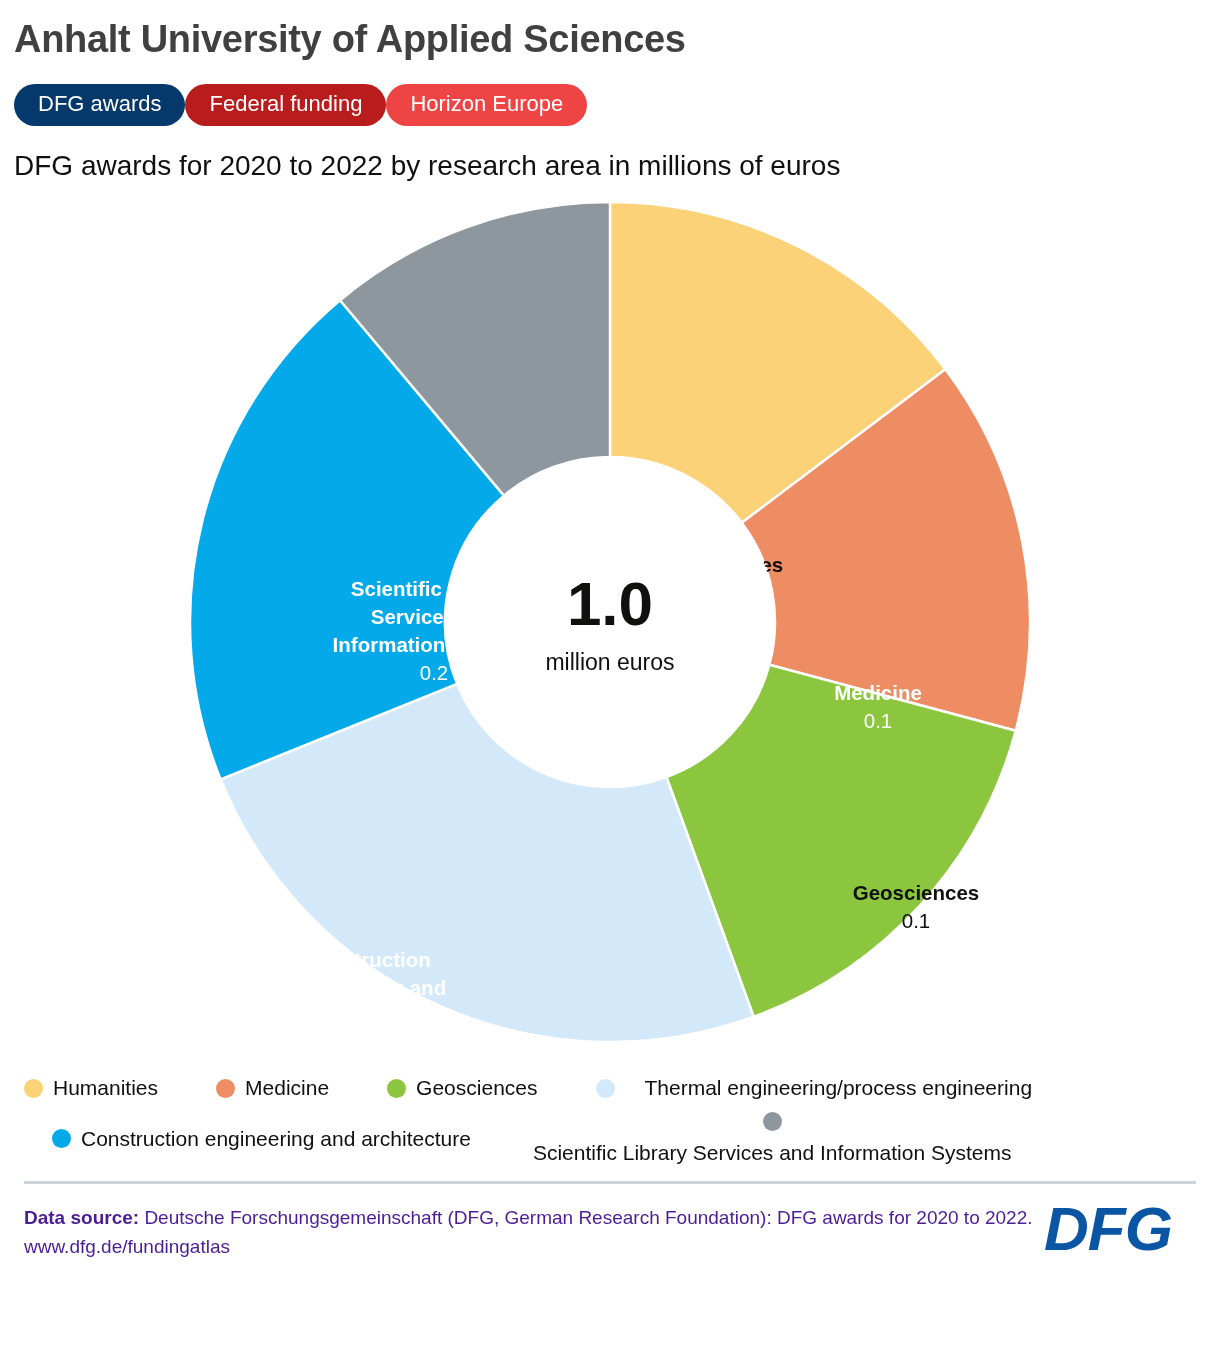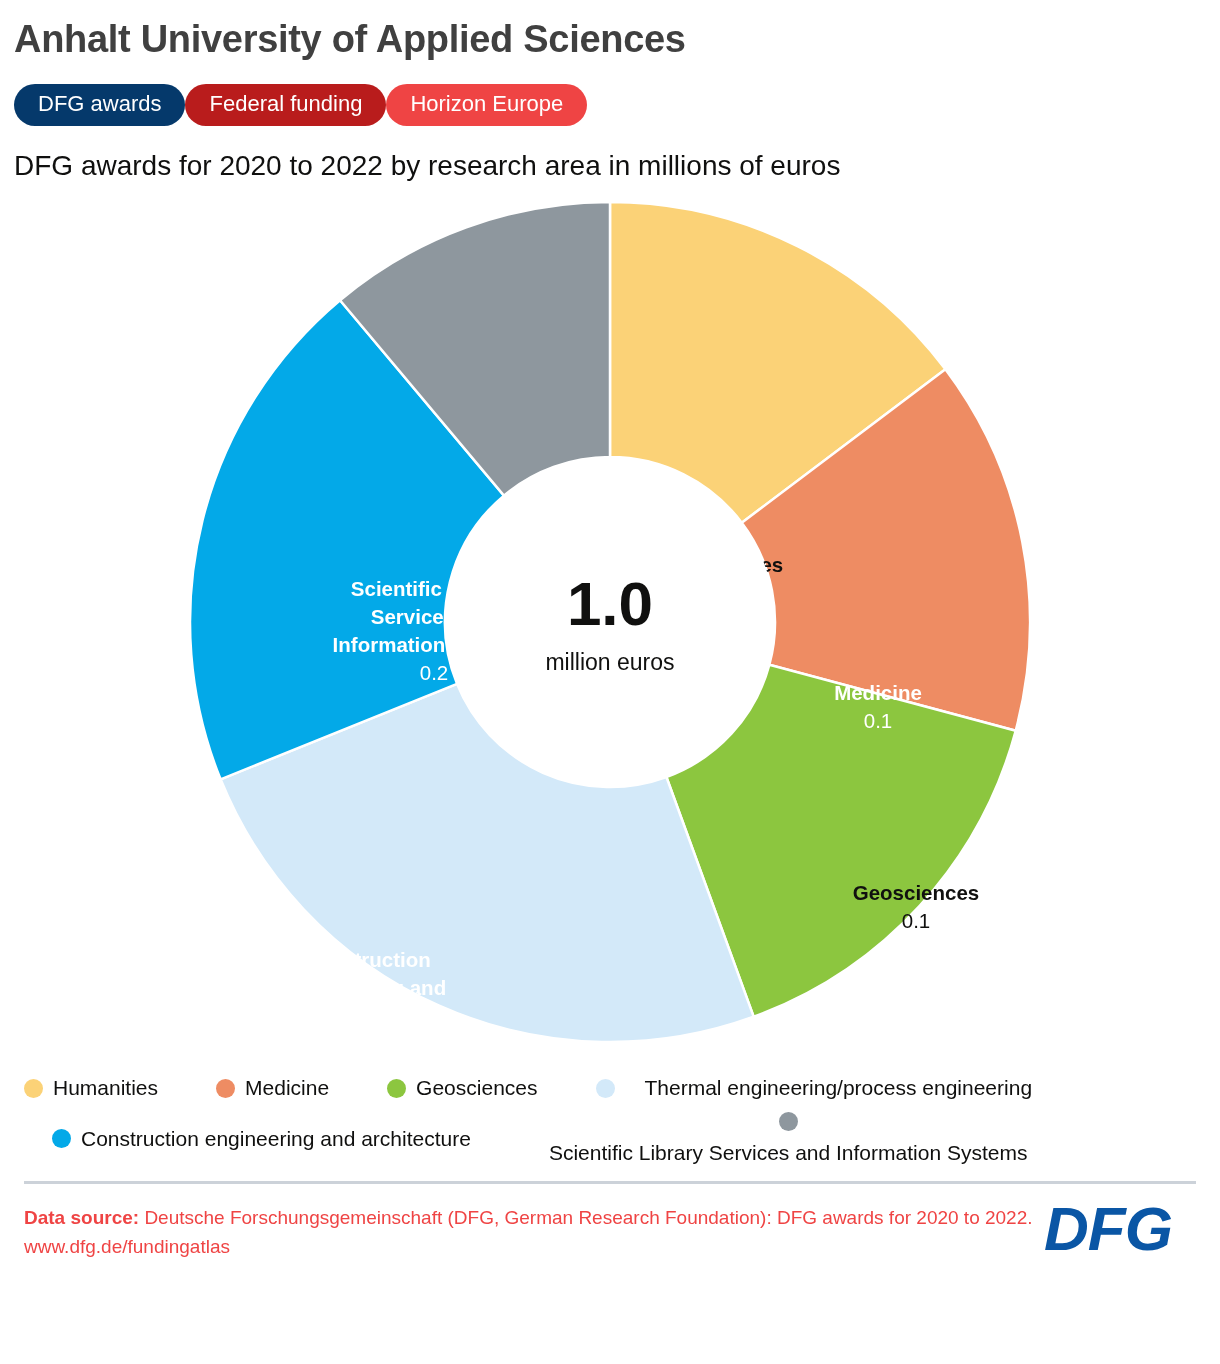--- a/index.html
+++ b/index.html
@@ -125,21 +125,21 @@
   }
   .footer {
     display: flex;
     align-items: flex-start;
     justify-content: space-between;
     padding: 20px 10px 0 10px;
   }
   .source-text {
     font-size: 19px;
     line-height: 1.5;
-    color: #ef4444;
+    color: #4c1d95;
     max-width: 1010px;
   }
   .source-text b { font-weight: 700; }
   .dfg-logo {
     flex: 0 0 auto;
     margin-top: -4px;
   }
 </style>
 </head>
 <body>
@@ -218,21 +218,21 @@
         </div>
         <div class="legend-item" style="margin-right: 58px;">
           <span class="legend-dot" style="background: rgb(140, 198, 63);"></span>
           <span>Geosciences</span>
         </div>
         <div class="legend-item" style="margin-right: 58px; gap: 30px;">
           <span class="legend-dot" style="background: rgb(211, 233, 249);"></span>
           <span>Thermal engineering/process engineering</span>
         </div>
       </div>
-    <div class="legend-row row2" id="legend-row-2" style="padding-left: 28px; gap: 16px;">
+    <div class="legend-row row2" id="legend-row-2" style="padding-left: 28px;">
         <div class="legend-item" style="margin-right: 62px;">
           <span class="legend-dot" style="background: rgb(3, 169, 232);"></span>
           <span>Construction engineering and architecture</span>
         </div>
         <div class="legend-item" style="margin-right: 62px; flex-direction: column;">
           <span class="legend-dot" style="background: rgb(142, 151, 158);"></span>
           <span>Scientific Library Services and Information Systems</span>
         </div>
       </div>
   </div>

